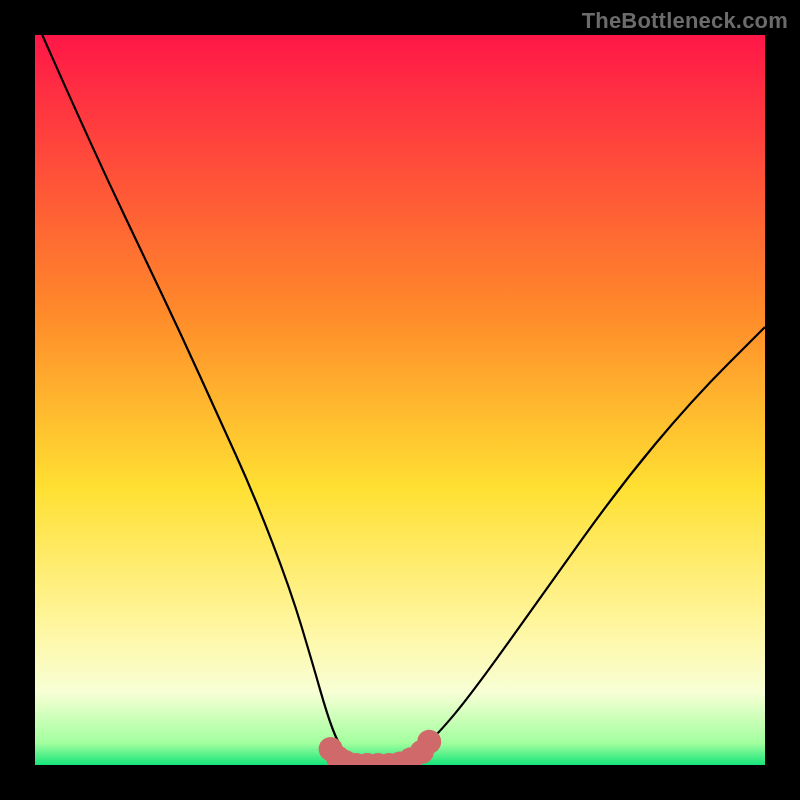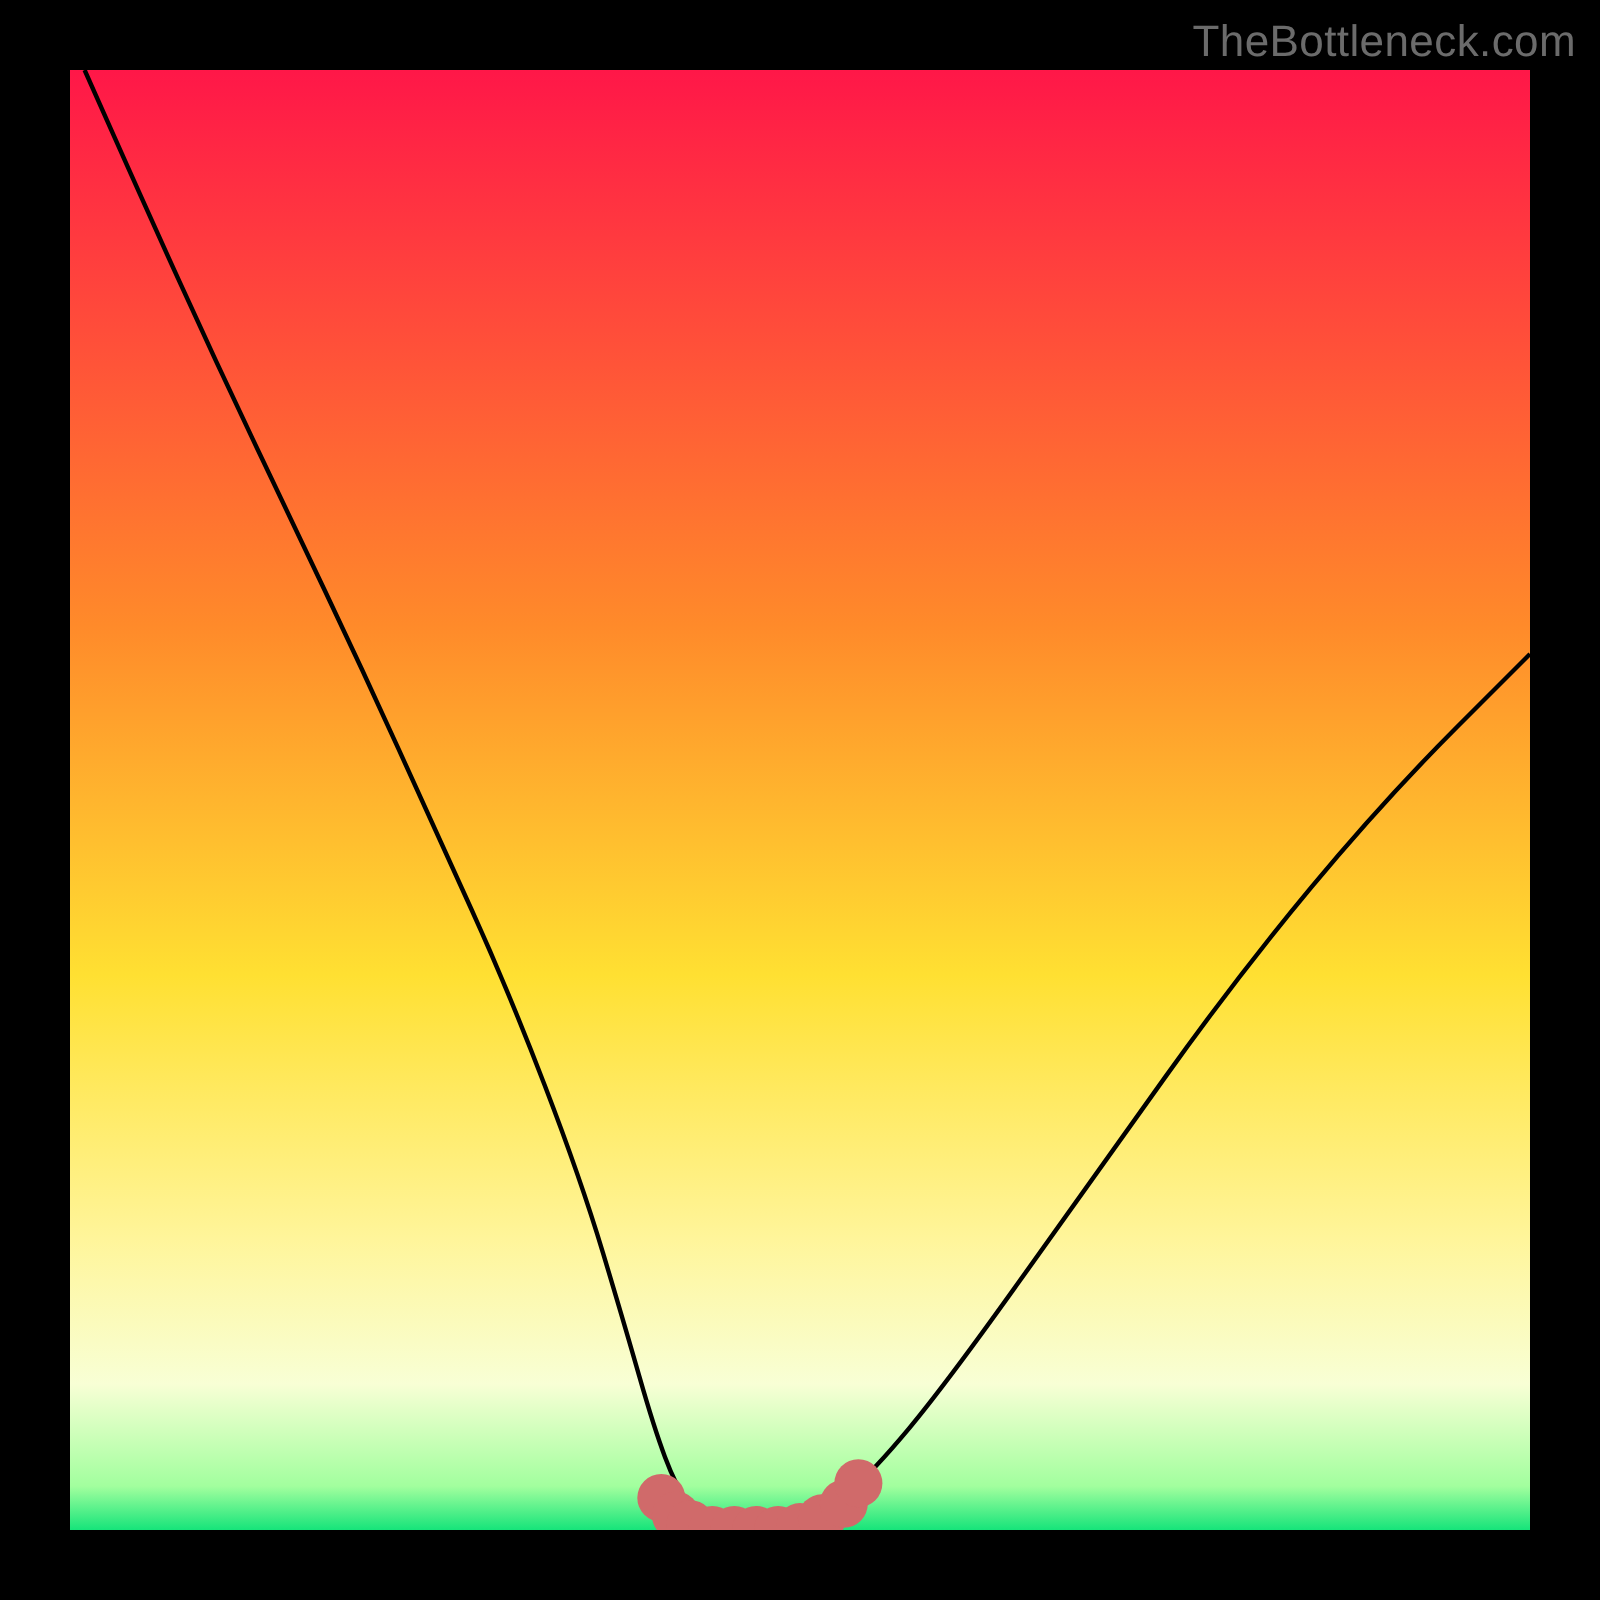--- a/index.html
+++ b/index.html
@@ -24,21 +24,21 @@
     width: 730px;
     height: 730px;
     overflow: hidden;
   }
   .watermark {
     position: absolute;
     top: 8px;
     right: 12px;
     color: #6b6b6b;
     font-size: 22px;
-    font-weight: 400;
+    font-weight: 700;
     letter-spacing: 0.2px;
     z-index: 10;
   }
   svg { display: block; }
 </style>
 </head>
 <body>
 
 <div class="frame">
 

